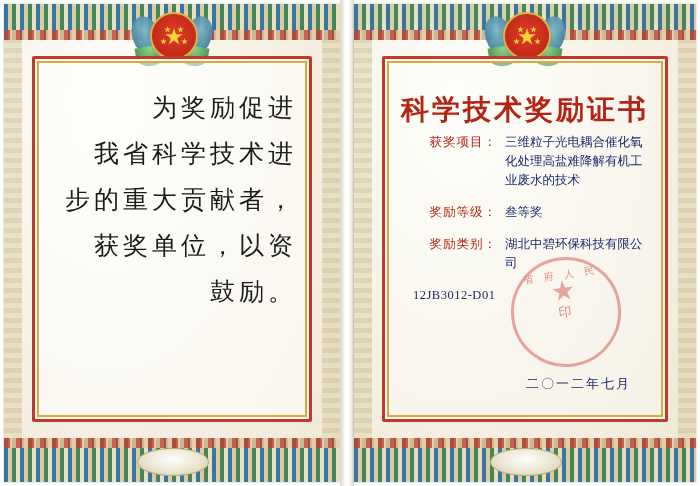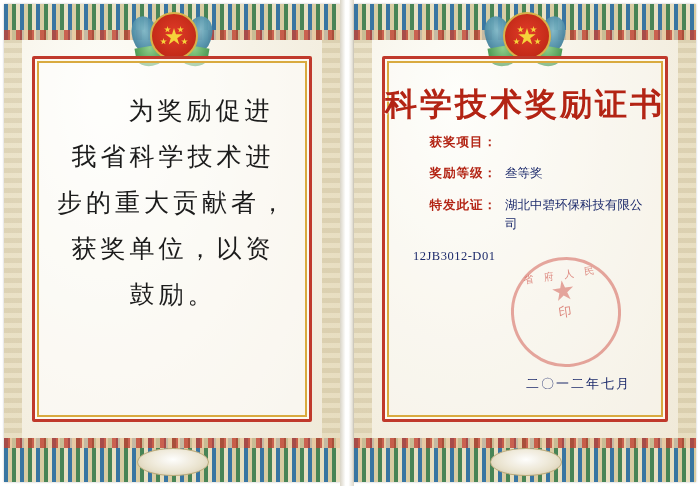--- a/index.html
+++ b/index.html
@@ -153,36 +153,36 @@
   .cert.right .frame {
     border-color: #c0392b;
     background: rgba(255,255,255,0.35);
   }
 
   
   .calli {
     position: absolute;
     left: 14px; right: 12px; top: 28px;
     color: #1b1b1b;
-    font-family: Liberation Sans, sans-serif;
+    font-family: Liberation Mono, monospace;
     font-size: 25px;
     line-height: 46px;
     letter-spacing: 4px;
-    text-align: center;
+    text-align: right;
   }
   .calli .l1 { text-indent: 56px; }
   .calli div { white-space: nowrap; }
 
   
   .cert-title {
     position: absolute;
-    top: 24px;
+    top: 32px;
     left: 0; right: 0;
     text-align: center;
-    font-size: 32px;
+    font-size: 28px;
     letter-spacing: 3px;
     color: #b32414;
     font-family: "Liberation Serif", serif;
     font-weight: bold;
     text-shadow: 0 1px 0 rgba(255,255,255,0.6);
   }
   .fields {
     position: absolute;
     top: 74px;
     left: 20px;
@@ -191,21 +191,21 @@
   .field {
     display: flex;
     align-items: flex-start;
     margin-bottom: 13px;
   }
   .field .lbl {
     width: 92px;
     text-align: right;
     font-size: 12.5px;
     color: #b32414;
-    font-weight: bold;
+    font-weight: normal;
     letter-spacing: 1px;
     white-space: nowrap;
     padding-top: 1px;
   }
   .field .val {
     flex: 1;
     font-size: 12.5px;
     color: #1c2a6b;
     padding-left: 8px;
     line-height: 19px;
@@ -333,27 +333,28 @@
         <div class="small-star s4"></div>
       </div>
     </div>
 
     <div class="frame">
       <div class="cert-title">科学技术奖励证书</div>
 
       <div class="fields">
         <div class="field">
           <div class="lbl">获奖项目：</div>
+          <div class="val">三维粒子光电耦合催化氧化处理高盐难降解有机工业废水的技术</div>
         </div>
         <div class="field">
           <div class="lbl">奖励等级：</div>
           <div class="val">叁等奖</div>
         </div>
         <div class="field">
-          <div class="lbl">特发此证：</div>
+          <div class="lbl">奖励类别：</div>
           <div class="val">湖北中碧环保科技有限公司</div>
         </div>
         <div class="field">
           <div class="val mono">12JB3012-D01</div>
         </div>
       </div>
 
       <div class="seal">
         <div class="seal-arc">省 府 人 民</div>
         <div class="seal-star"></div>

